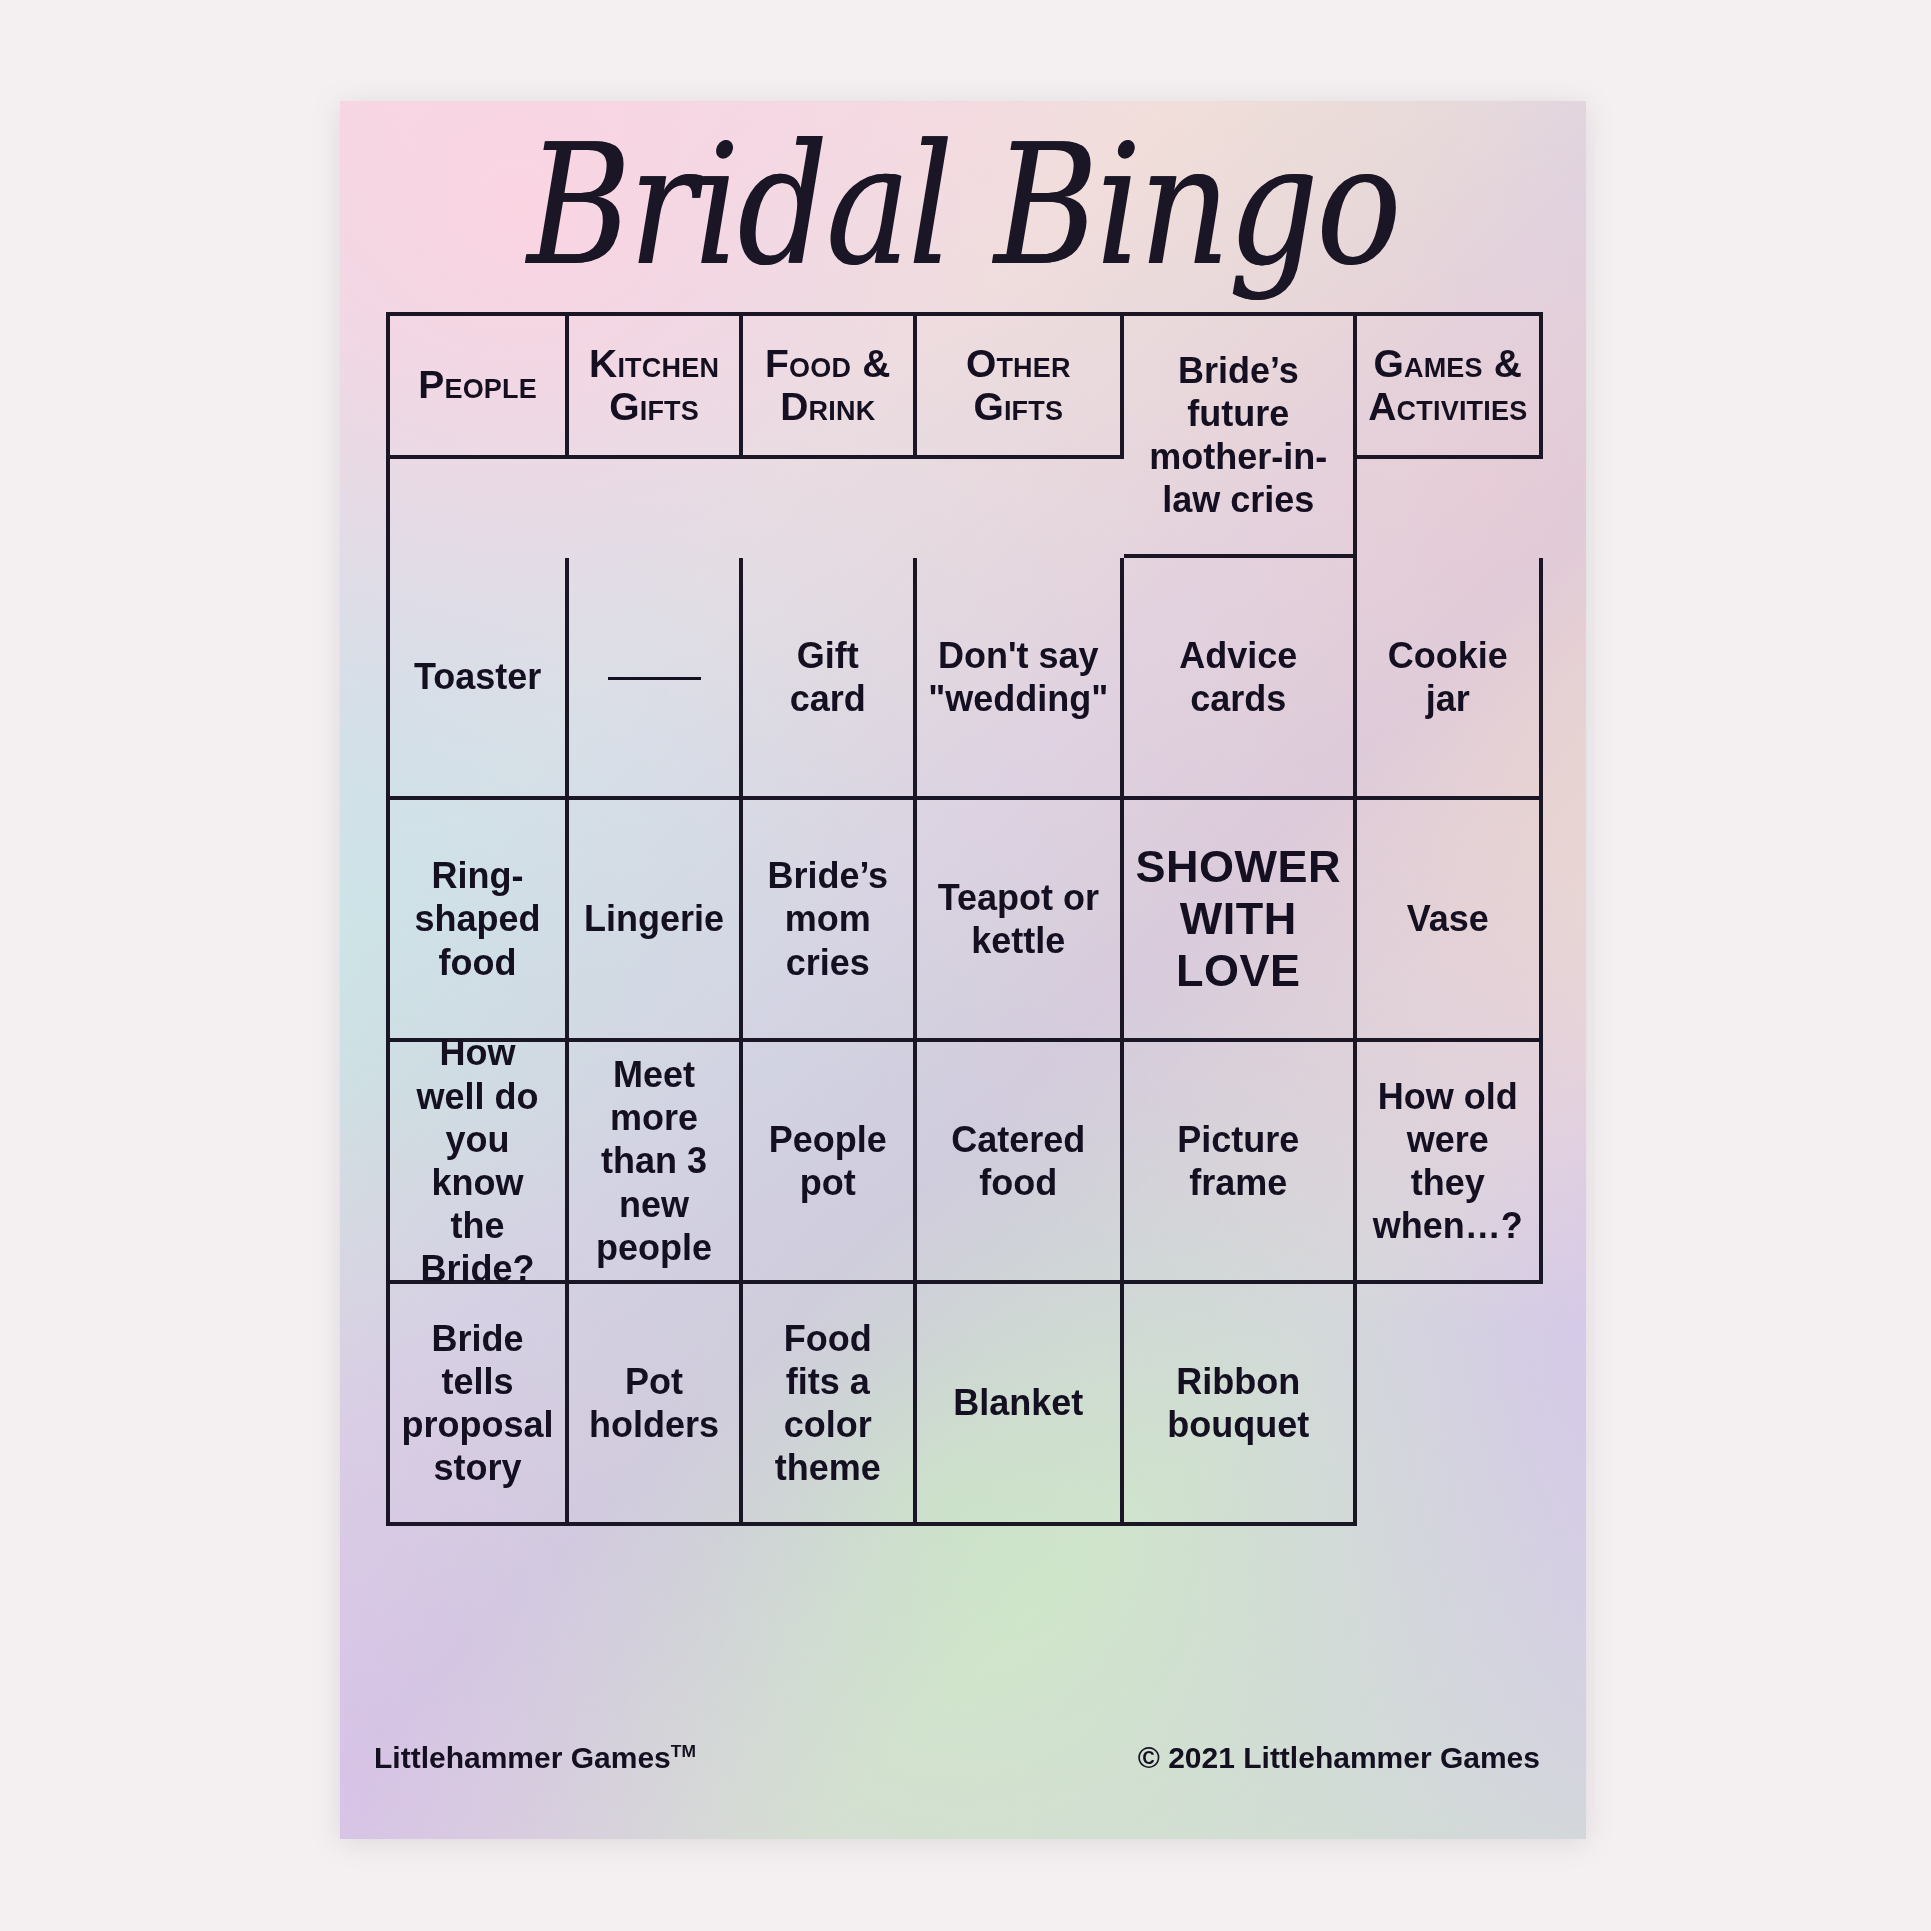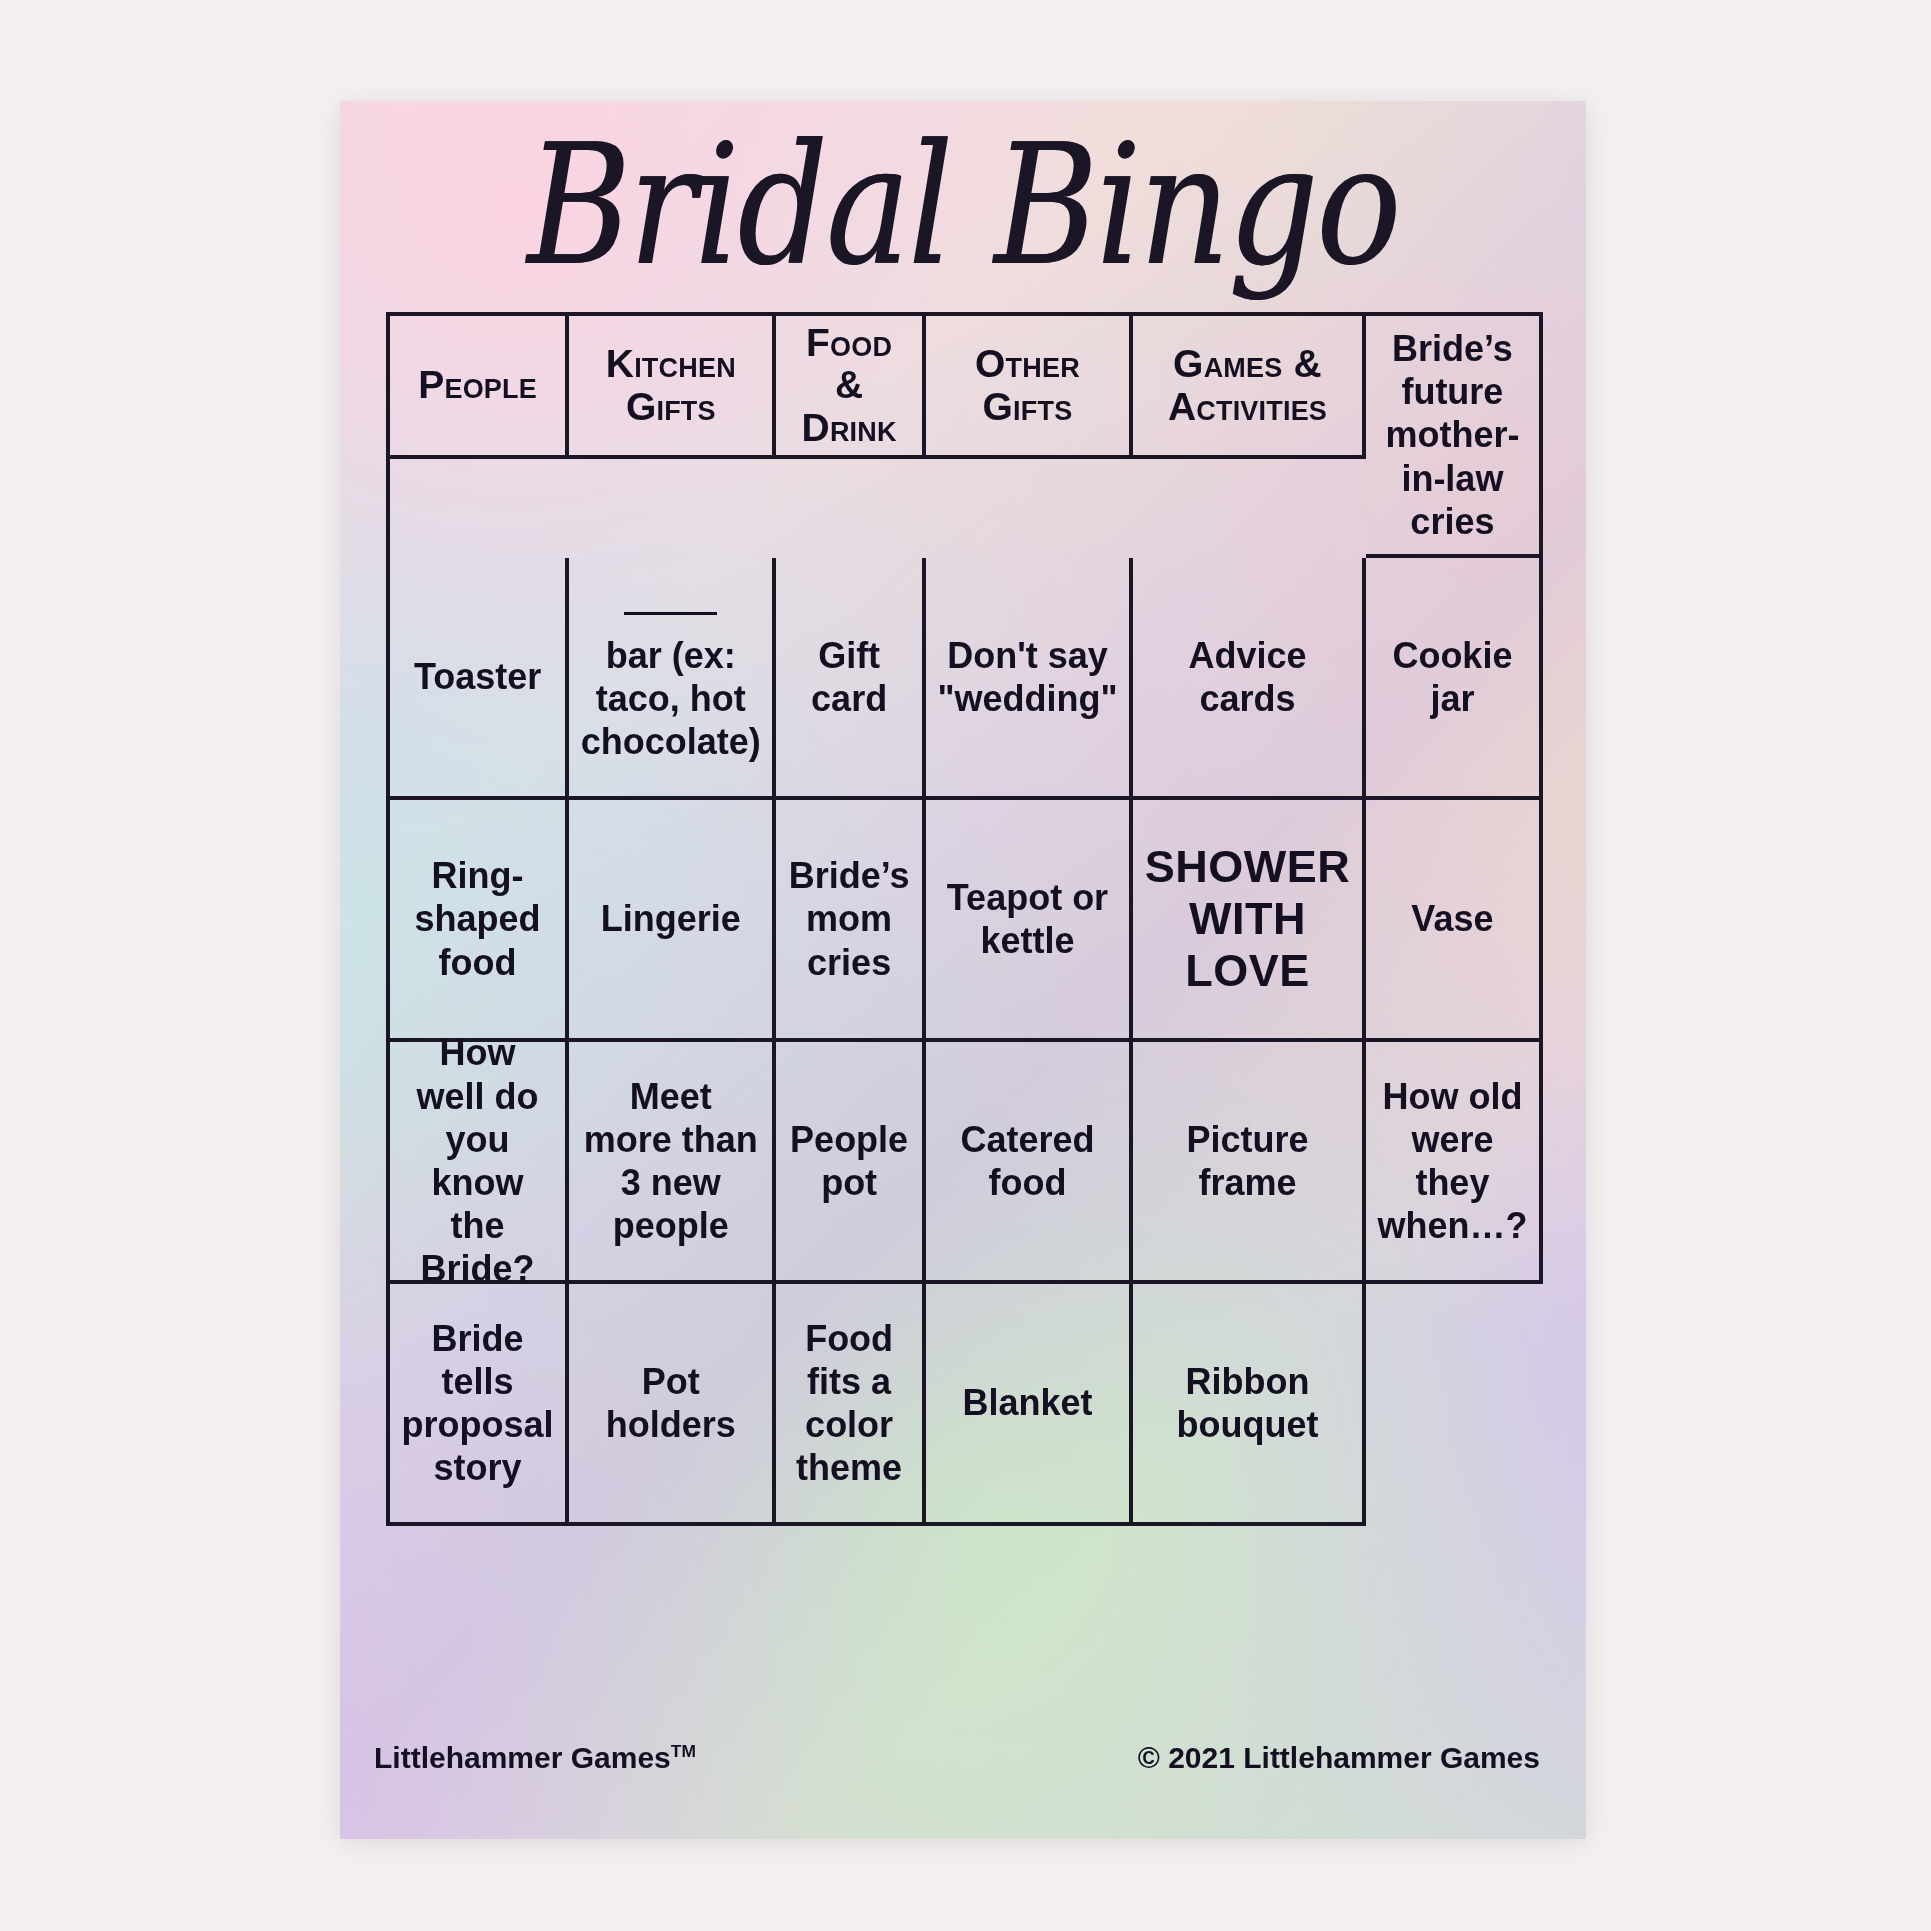--- a/index.html
+++ b/index.html
@@ -163,32 +163,32 @@
       </div>
       <div class="cell head">
         <span class="txt">Kitchen Gifts</span>
       </div>
       <div class="cell head">
         <span class="txt">Food &amp; Drink</span>
       </div>
       <div class="cell head">
         <span class="txt">Other Gifts</span>
       </div>
+      <div class="cell body">
+        <span class="txt">Bride’s future mother-in-law cries</span>
+      </div>
+
       <div class="cell head">
         <span class="txt">Games &amp; Activities</span>
       </div>
-
-      <div class="cell body">
-        <span class="txt">Bride’s future mother-in-law cries</span>
-      </div>
       <div class="cell body">
         <span class="txt">Toaster</span>
       </div>
       <div class="cell body">
-        <span class="txt"><span class="blank-line"></span><br><span>bar (ex: taco, hot chocolate)</span></span>
+        <span class="txt"><span class="blank-line"></span><br></span>
       </div>
       <div class="cell body">
         <span class="txt">Gift card</span>
       </div>
       <div class="cell body">
         <span class="txt">Don't say "wedding"</span>
       </div>
 
       <div class="cell body">
         <span class="txt">Advice cards</span>

